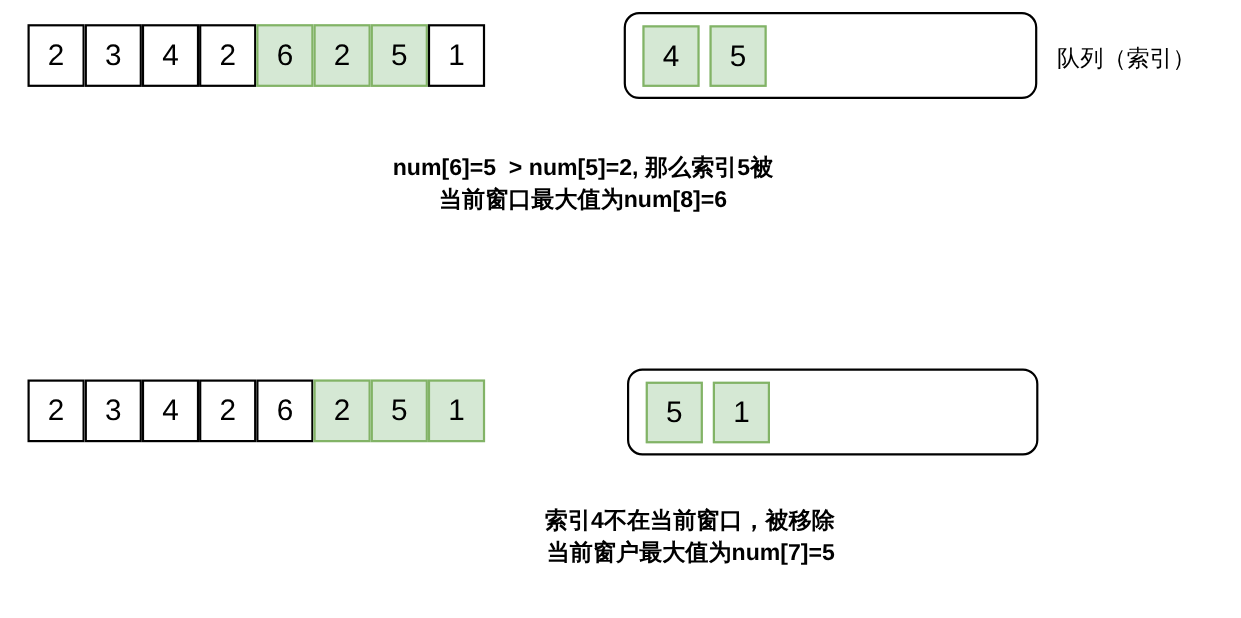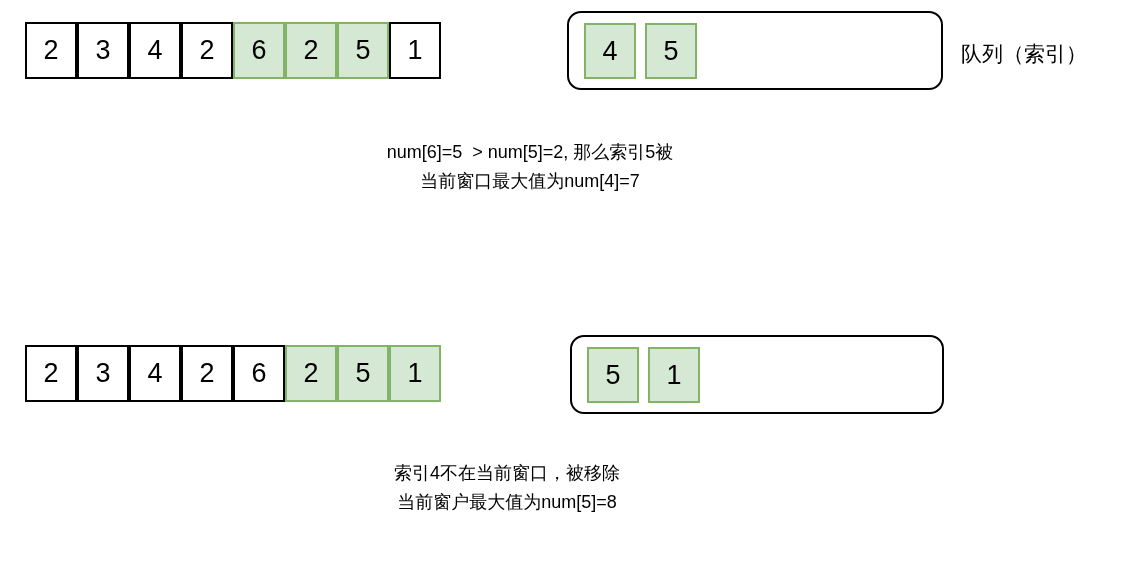--- a/index.html
+++ b/index.html
@@ -37,22 +37,23 @@
   .qcell { width:52px; height:56px; }
   .qlabel {
     position:absolute;
     font-size:21px;
     line-height:1.2;
     white-space:nowrap;
   }
   .caption {
     position:absolute;
     text-align:center;
-    font-size:18px;
+    font-size:21px;
     line-height:29px;
+    font-weight:bold;
   }
   .cap-line { white-space:pre; }
 </style>
 </head>
 <body>
 
 <div class="canvas">
 
   <div class="cells" style="left:25px; top:22px;">
     <div class="cell">2</div>
@@ -67,37 +68,37 @@
 
   <div class="queue" style="left:567px; top:11px; width:376px; height:79px;">
     <div class="cell green qcell">4</div>
     <div class="cell green qcell">5</div>
   </div>
 
   <div class="qlabel" style="left:961px; top:41px;">队列（索引）</div>
 
   <div class="caption" style="left:278px; top:138px; width:504px;">
     <div class="cap-line">num[6]=5  &gt; num[5]=2, 那么索引5被</div>
-    <div class="cap-line">当前窗口最大值为num[4]=7</div>
+    <div class="cap-line">当前窗口最大值为num[8]=6</div>
   </div>
 
   <div class="cells" style="left:25px; top:345px;">
     <div class="cell">2</div>
     <div class="cell">3</div>
     <div class="cell">4</div>
     <div class="cell">2</div>
     <div class="cell">6</div>
     <div class="cell green">2</div>
     <div class="cell green">5</div>
     <div class="cell green">1</div>
   </div>
 
   <div class="queue" style="left:570px; top:335px; width:374px; height:79px;">
     <div class="cell green qcell">5</div>
     <div class="cell green qcell">1</div>
   </div>
 
-  <div class="caption" style="left:255px; top:459px; width:504px;">
+  <div class="caption" style="left:255px; top:459px; width:504px;text-align:right;">
     <div class="cap-line">索引4不在当前窗口，被移除</div>
-    <div class="cap-line">当前窗户最大值为num[5]=8</div>
+    <div class="cap-line">当前窗户最大值为num[7]=5</div>
   </div>
 
 </div>
 
 </body></html>

